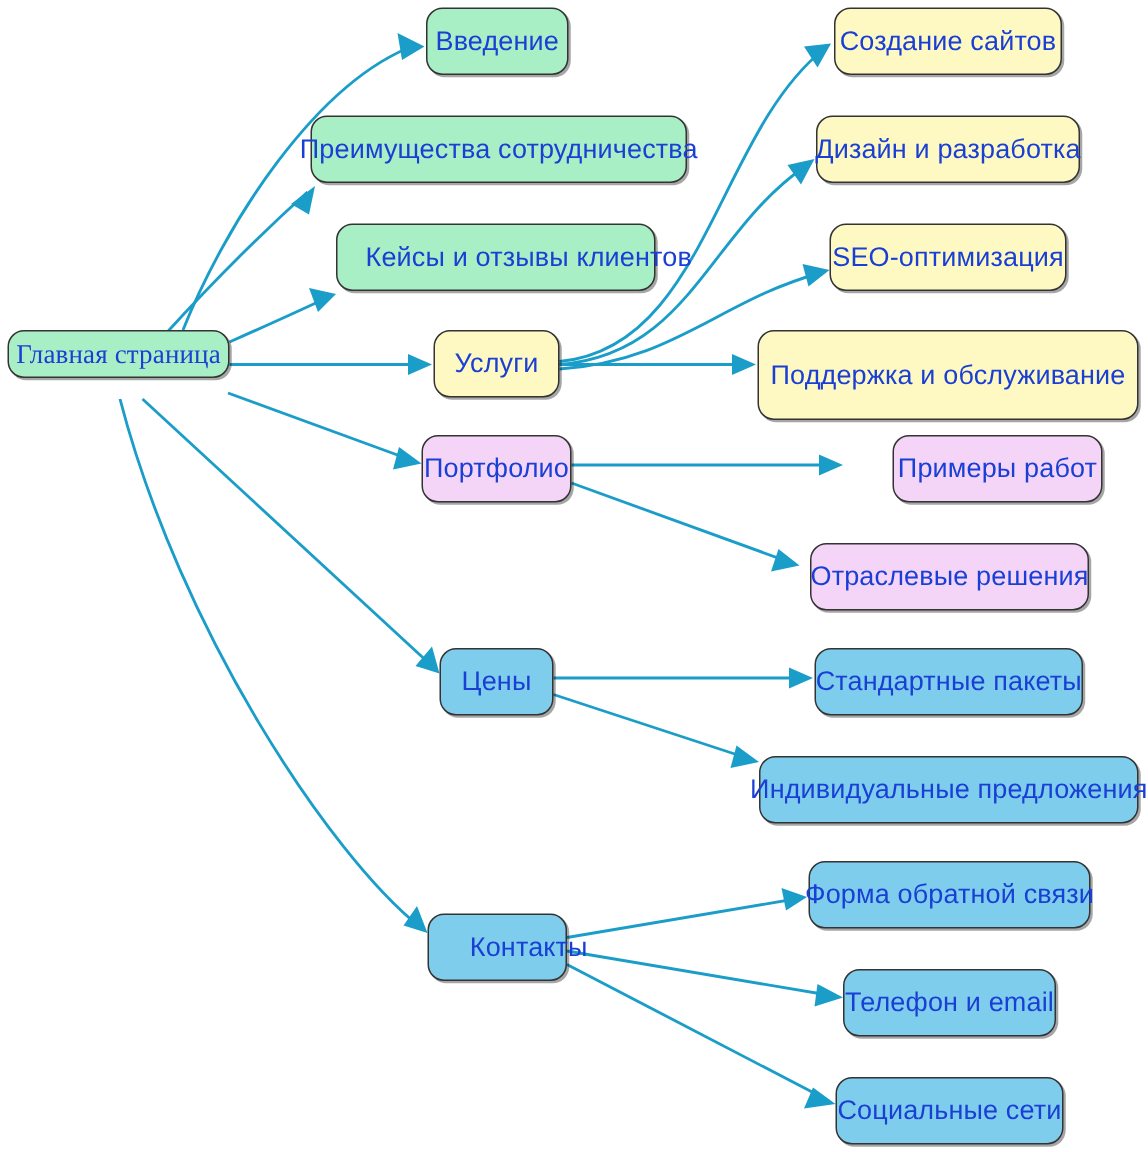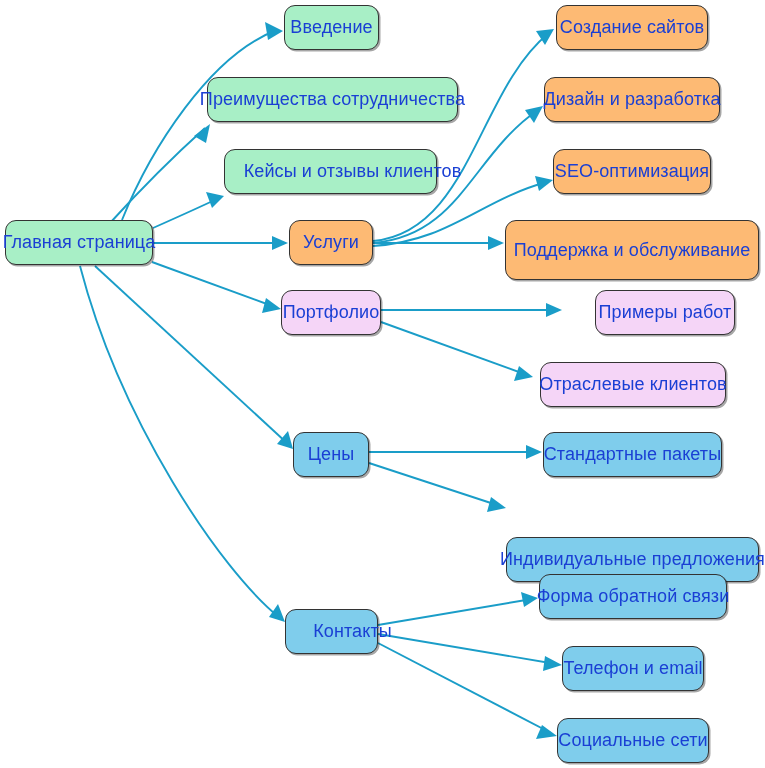--- a/index.html
+++ b/index.html
@@ -36,21 +36,21 @@
     justify-content: center;
     text-align: center;
     color: #1a3fd4;
     font-size: 18px;
     line-height: 1.15;
     letter-spacing: 0.1px;
     white-space: nowrap;
     box-shadow: 1.5px 1.5px 0px rgba(0,0,0,0.35);
   }
   .fill-green  { background: #a8efc6; }
-  .fill-cyan   { background: #fdba74; text-align: center; }
+  .fill-cyan   { background: #fef9c3; text-align: center; }
   .fill-blue   { background: #7fcdec; }
   .fill-pink   { background: #f5d5f7; }
 </style>
 </head>
 <body>
 
 <div id="canvas">
 
   <svg id="edges" viewBox="0 0 765 768" width="765" height="768" xmlns="http://www.w3.org/2000/svg">
       <g>
@@ -121,34 +121,34 @@
         <path d="M 378,634 L 556,664" fill="none" stroke="#1a9dc8" stroke-width="1.9"></path>
         <polygon points="562,665 545,656 543,671" fill="#1a9dc8"></polygon>
       </g>
       <g>
         <path d="M 378,643 L 551,733" fill="none" stroke="#1a9dc8" stroke-width="1.9"></path>
         <polygon points="557,736 542,725 536,739" fill="#1a9dc8"></polygon>
       </g>
     </svg>
 
   <div id="node-layer">
-      <div class="node fill-green" style="left: 5px; top: 220px; width: 148px; height: 45px;">Главная страница</div>
+      <div class="node fill-green" style="left: 5px; top: 220px; width: 148px; height: 32px; font-family: Liberation Serif, serif;">Главная страница</div>
       <div class="node fill-green" style="left: 284px; top: 5px; width: 95px; height: 45px;">Введение</div>
       <div class="node fill-green" style="left: 207px; top: 77px; width: 251px; height: 45px;">Преимущества сотрудничества</div>
       <div class="node fill-green" style="left: 224px; top: 149px; width: 213px; height: 45px; padding-left: 44px;">Кейсы и отзывы клиентов</div>
       <div class="node fill-cyan" style="left: 289px; top: 220px; width: 84px; height: 45px;">Услуги</div>
       <div class="node fill-cyan" style="left: 556px; top: 5px; width: 152px; height: 45px;">Создание сайтов</div>
       <div class="node fill-cyan" style="left: 544px; top: 77px; width: 176px; height: 45px;">Дизайн и разработка</div>
       <div class="node fill-cyan" style="left: 553px; top: 149px; width: 158px; height: 45px;">SEO-оптимизация</div>
       <div class="node fill-cyan" style="left: 505px; top: 220px; width: 254px; height: 60px;">Поддержка и обслуживание</div>
       <div class="node fill-pink" style="left: 281px; top: 290px; width: 100px; height: 45px;">Портфолио</div>
       <div class="node fill-pink" style="left: 563px; top: 290px; width: 140px; height: 45px; margin-left: 32px;">Примеры работ</div>
-      <div class="node fill-pink" style="left: 540px; top: 362px; width: 186px; height: 45px;">Отраслевые клиентов</div>
+      <div class="node fill-pink" style="left: 540px; top: 362px; width: 186px; height: 45px;">Отраслевые решения</div>
       <div class="node fill-blue" style="left: 293px; top: 432px; width: 76px; height: 45px;">Цены</div>
       <div class="node fill-blue" style="left: 543px; top: 432px; width: 179px; height: 45px;">Стандартные пакеты</div>
-      <div class="node fill-blue" style="left: 506px; top: 504px; width: 253px; height: 45px; margin-top: 33px;">Индивидуальные предложения</div>
+      <div class="node fill-blue" style="left: 506px; top: 504px; width: 253px; height: 45px;">Индивидуальные предложения</div>
       <div class="node fill-blue" style="left: 285px; top: 609px; width: 93px; height: 45px; padding-left: 42px;">Контакты</div>
       <div class="node fill-blue" style="left: 539px; top: 574px; width: 188px; height: 45px;">Форма обратной связи</div>
       <div class="node fill-blue" style="left: 562px; top: 646px; width: 142px; height: 45px;">Телефон и email</div>
       <div class="node fill-blue" style="left: 557px; top: 718px; width: 152px; height: 45px;">Социальные сети</div>
     </div>
 
 </div>
 
 </body></html>

